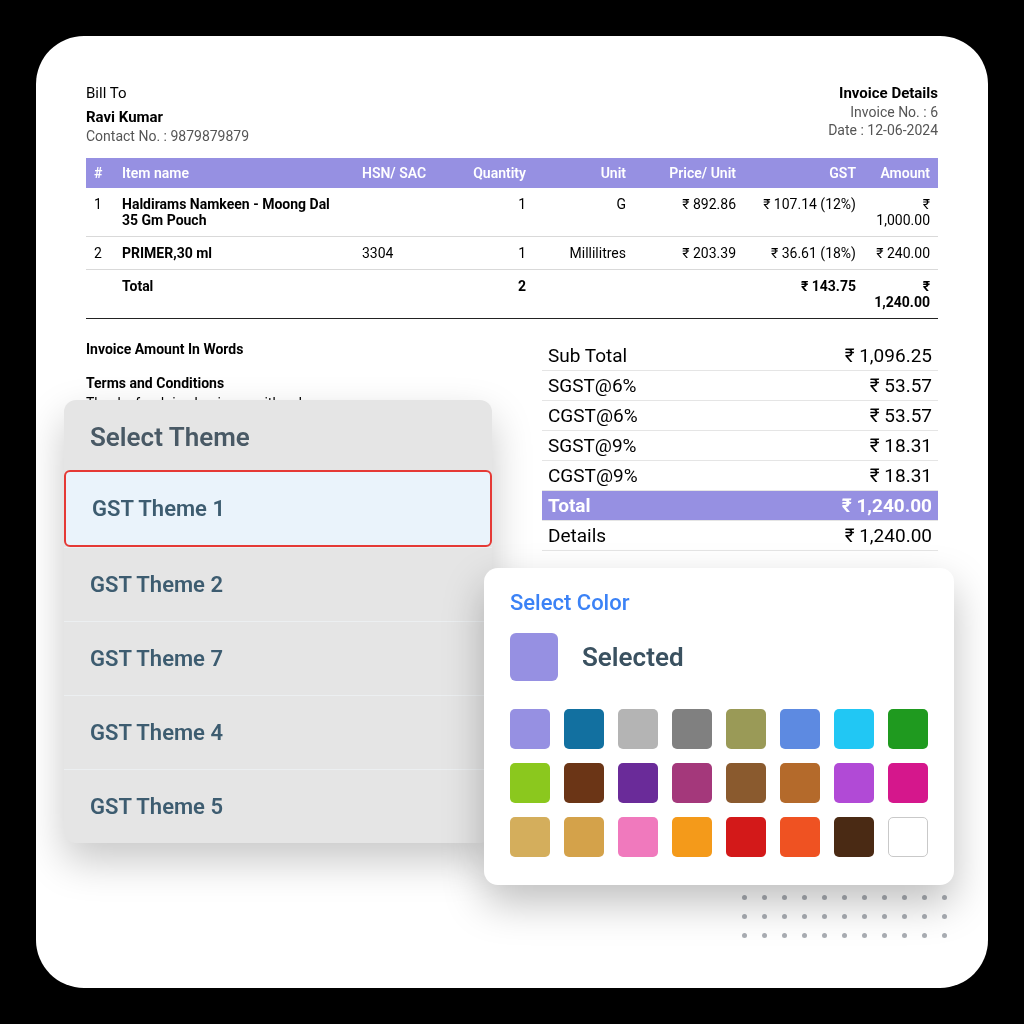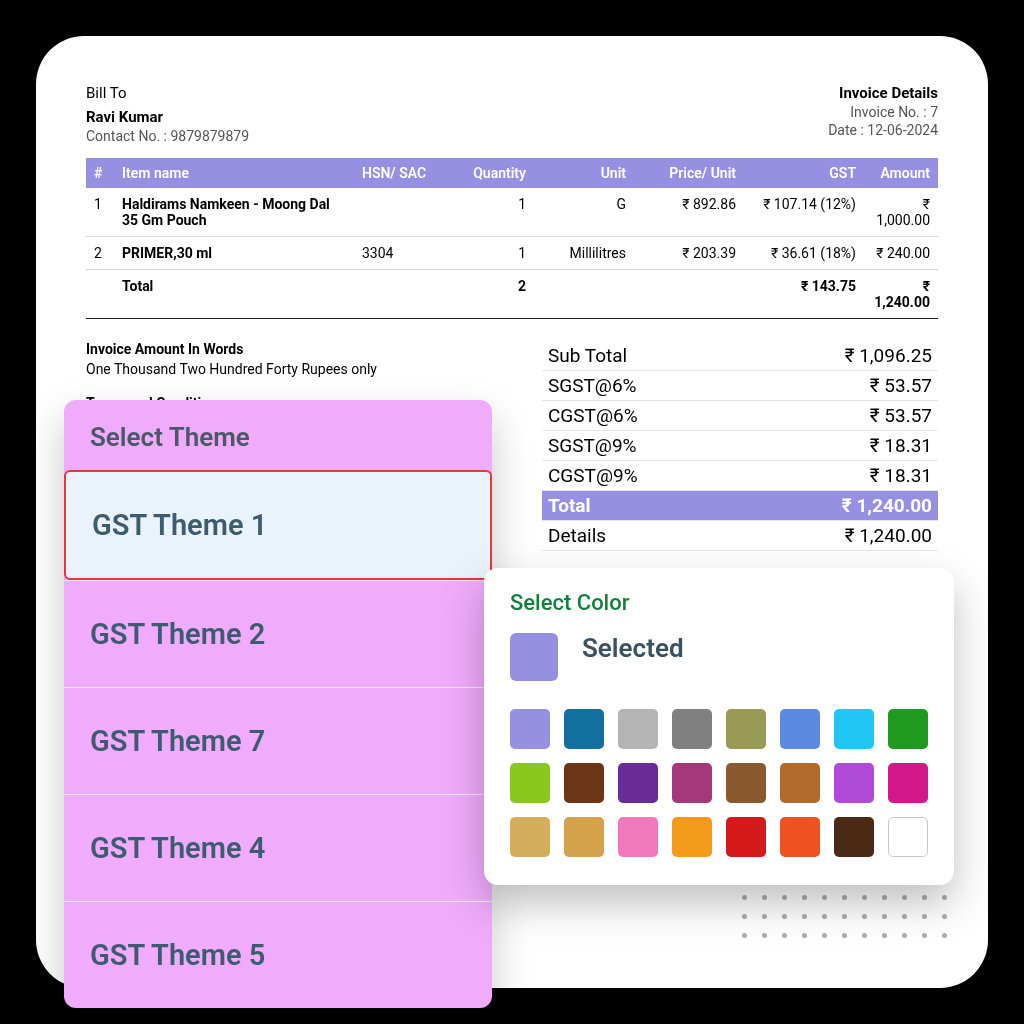--- a/index.html
+++ b/index.html
@@ -43,50 +43,50 @@
   .sumrow { display:flex; justify-content:space-between; padding:3px 6px; border-bottom:1px solid #e5e5e5;}
   .sumrow.total { background:#9690e2; color:#fff; font-weight:700; }
   .sumrow.last { border-bottom:1px solid #222; }
   .forline { text-align:center; margin-top:26px; color:#444; font-size:14px;}
 
   
   .panel-theme {
     position:absolute;
     left:64px; top:400px;
     width:428px;
-    background:#f0abfc;
+    background:#e5e5e5;
     border-radius:12px;
     box-shadow: 0 18px 40px rgba(0,0,0,.22);
     padding:12px 0 0 0;
   }
   .panel-theme .title { font-size:26px; font-weight:600; color:#495965; padding:10px 26px 18px 26px;}
   .theme-item {
-    font-size:29px; font-weight:600; color:#3d5c70;
-    padding:36px 26px;
+    font-size:22px; font-weight:600; color:#3d5c70;
+    padding:24px 26px;
     border-top:1px solid #eceff1;
     cursor:pointer;
   }
   .theme-item.selected {
     border:2px solid #e53935;
     background:#eaf3fb;
     border-radius:6px;
   }
 
   
   .panel-color {
     position:absolute;
     left:484px; top:568px;
     width:470px;
     background:#fff;
     border-radius:14px;
     box-shadow: 0 18px 40px rgba(0,0,0,.25);
     padding:22px 26px 28px 26px;
   }
-  .panel-color .title { font-size:22px; font-weight:500; color:#15803d; }
-  .sel-row { display:flex; align-items:flex-start; gap:24px; margin-top:18px;}
+  .panel-color .title { font-size:22px; font-weight:500; color:#3b82f6; }
+  .sel-row { display:flex; align-items:center; gap:24px; margin-top:18px;}
   .sel-swatch { width:48px; height:48px; border-radius:6px; background:#9690e2; }
   .sel-label { font-size:26px; font-weight:600; color:#3a5160; }
   .grid { display:grid; grid-template-columns: repeat(8, 40px); gap:14px; margin-top:28px;}
   .sw { width:40px; height:40px; border-radius:5px; cursor:pointer; }
   .sw.outline { border:1px solid #c9c9c9; }
 
   
   .dots {
     position:absolute;
     right:40px; bottom:50px;
@@ -102,21 +102,21 @@
 <div class="card">
 
   <div class="hdr-row">
     <div>
       <div class="billto">Bill To</div>
       <div class="name">Ravi Kumar</div>
       <div class="sublight">Contact No. : 9879879879</div>
     </div>
     <div class="right">
       <div class="invdetails">Invoice Details</div>
-      <div class="sublight">Invoice No. : 7</div>
+      <div class="sublight">Invoice No. : 6</div>
       <div class="sublight">Date : 12-06-2024</div>
     </div>
   </div>
 
   <table class="items">
     <thead>
       <tr>
         <th style="width:28px">#</th>
         <th style="width:240px">Item name</th>
         <th style="width:90px">HSN/ SAC</th>
@@ -157,21 +157,20 @@
           <td></td>
           <td class="num">₹ 143.75</td>
           <td class="num">₹ 1,240.00</td>
         </tr>
       </tbody>
   </table>
 
   <div class="footer2">
     <div class="footer-left">
       <div class="h">Invoice Amount In Words</div>
-      <div>One Thousand Two Hundred Forty Rupees only</div>
       <div class="h bgap">Terms and Conditions</div>
       <div>Thanks for doing business with us!</div>
     </div>
     <div class="footer-right" id="summary-box">
         <div class="sumrow">
           <span>Sub Total</span>
           <span>₹ 1,096.25</span>
         </div>
         <div class="sumrow">
           <span>SGST@6%</span>

